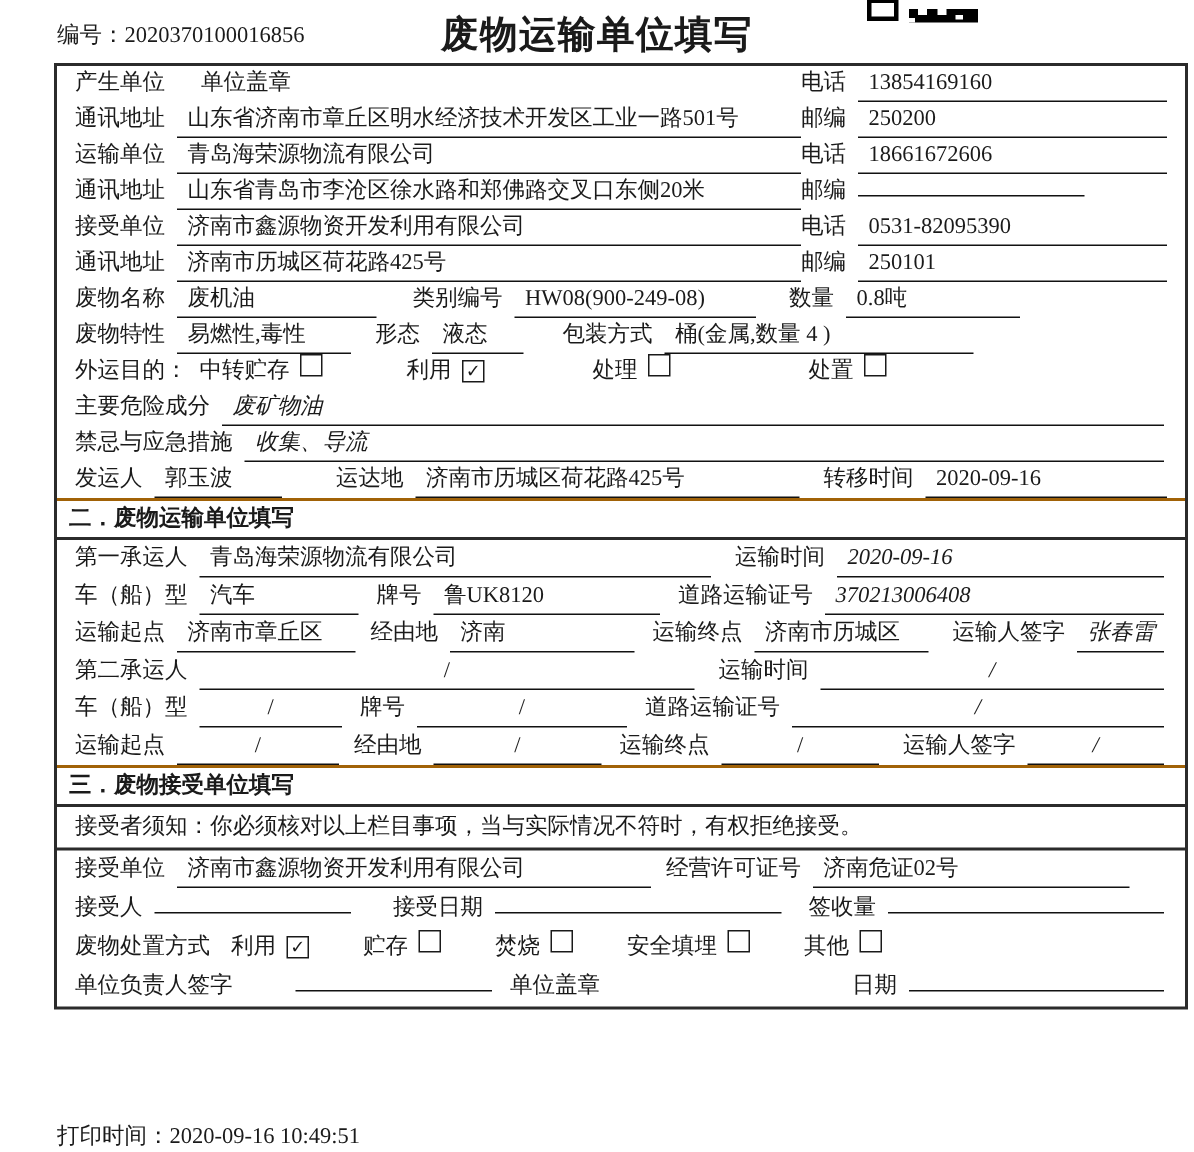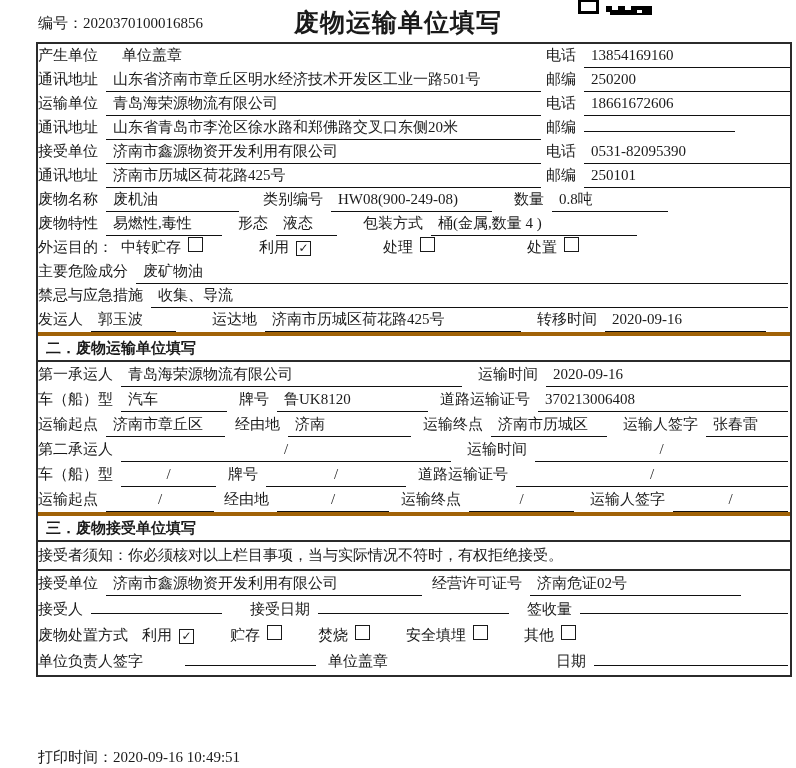--- a/index.html
+++ b/index.html
@@ -16,29 +16,29 @@
   .qr-a { position:absolute; left:0; top:-7px; width:21px; height:15px; border:3px solid #000; box-sizing:border-box; background:#fff; }
   .qr-b { position:absolute; left:28px; top:0; width:46px; height:9px; background:#000; }
   .qr-n { position:absolute; background:#fff; }
   .n1 { left:34px; top:0; width:6px; height:4px; }
   .n2 { left:47px; top:0; width:6px; height:4px; }
   .n3 { left:59px; top:4px; width:5px; height:3px; }
   .n4 { left:28px; top:6px; width:4px; height:3px; }
 
   .sheet { position:absolute; left:36px; top:42px; width:752px; border:2px solid #2b2b2b; background:#fff; }
   .sec-title { font-weight:bold; font-size:15px; padding:3px 8px 2px 8px; border-bottom:2px solid #2b2b2b; line-height:19px; }
-  .sec + .sec .sec-title { border-top:4px solid #a16207; }
-  .row { display:flex; align-items:baseline; padding:0 0; height:24px; line-height:23px; white-space:nowrap; font-size:15px; }
+  .sec + .sec .sec-title { border-top:2px solid #a16207; }
+  .row { display:flex; align-items:baseline; padding:0 12px; height:24px; line-height:23px; white-space:nowrap; font-size:15px; }
   .sec2 .row, .sec3 .row { height:25px; line-height:24px; }
   .sec3 .row { height:26px; }
   .notice { border-bottom:2px solid #2b2b2b; height:27px !important; line-height:26px !important; }
   .lbl { margin-right:8px; }
   .u { display:inline-block; border-bottom:1px solid #111; padding:0 4px 0 7px; overflow:hidden; }
   .u.center { text-align:center; padding:0; }
-  .fill { flex:1; margin-right:2px; }
+  .fill { flex:1; margin-right:2px;font-style:italic; }
   .cb { display:inline-block; width:13px; height:13px; border:1.5px solid #1a1a1a; margin-left:7px;
         vertical-align:-1px; text-align:center; box-sizing:content-box; }
   .mark { display:block; font-size:12px; line-height:13px; font-family:"DejaVu Sans",sans-serif; font-weight:bold; }
   .footer { position:absolute; left:38px; top:748px; font-size:15px; white-space:nowrap; }
 </style>
 </head>
 <body>
 
 <div class="hdr">
   <div class="serial"><span>编号：</span><span>2020370100016856</span></div>

